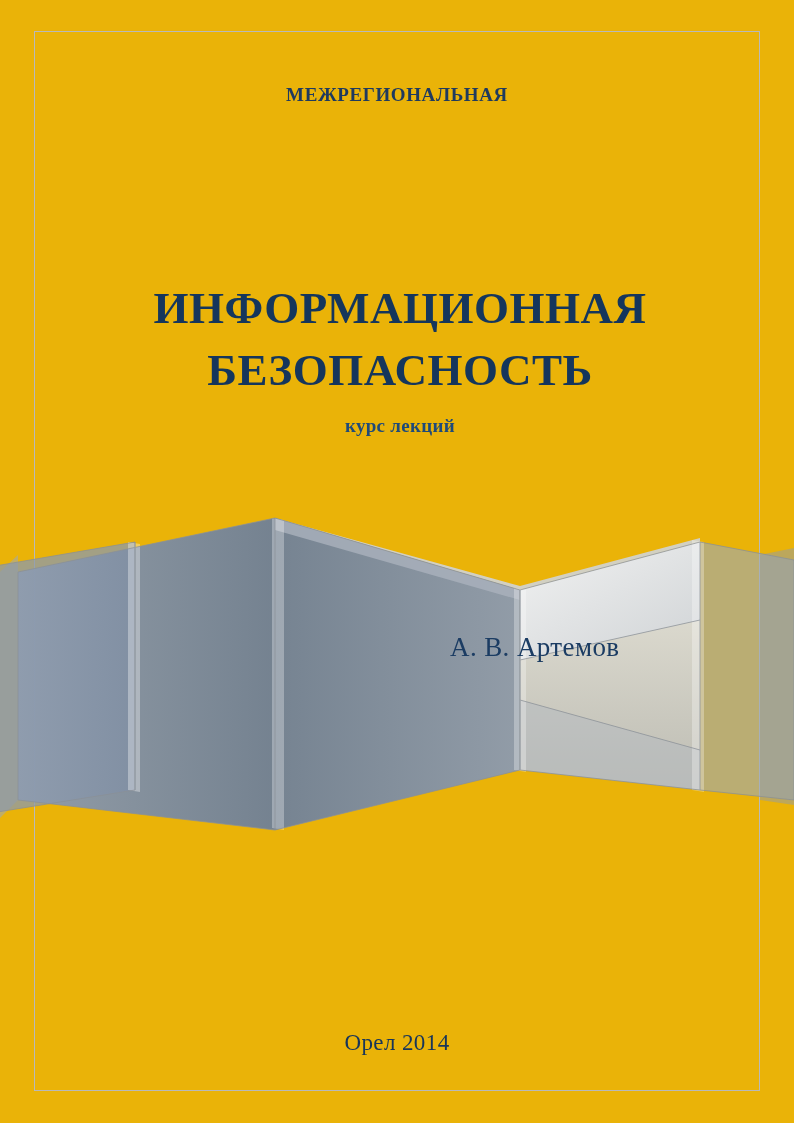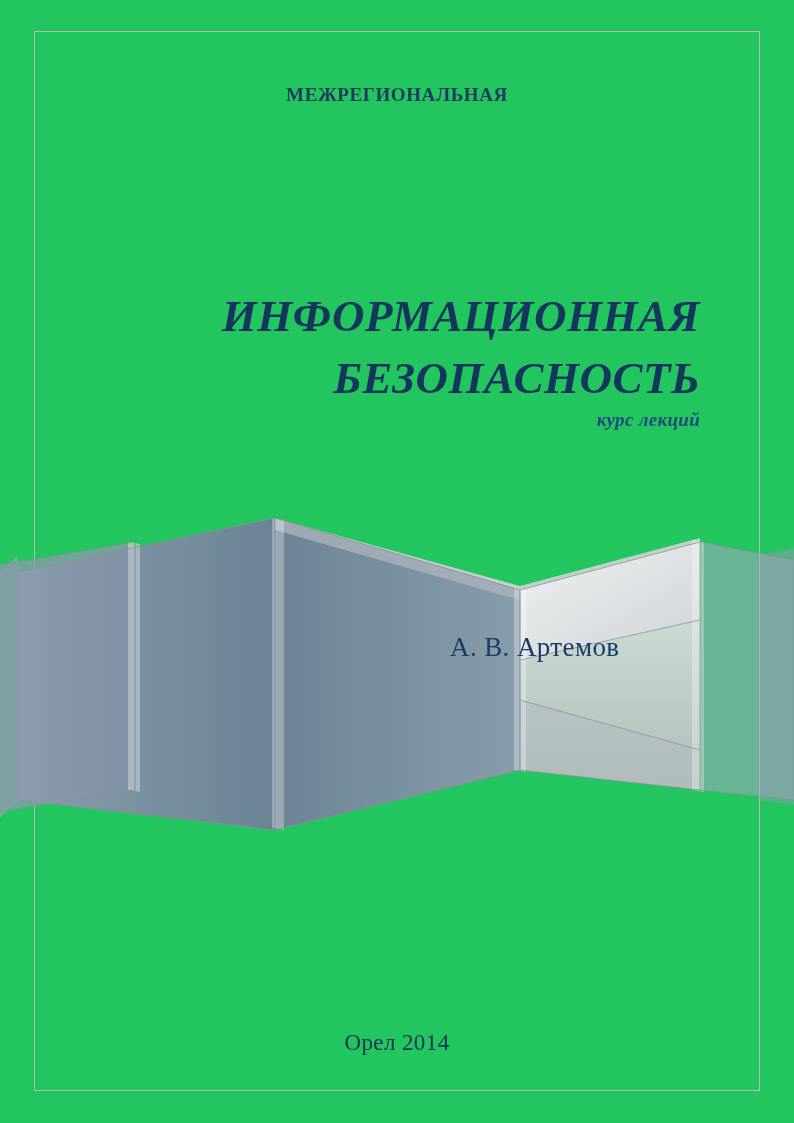--- a/index.html
+++ b/index.html
@@ -14,21 +14,21 @@
     overflow: hidden;
     font-family: "Liberation Serif", serif;
   }
 
   .page {
     position: absolute;
     left: 0;
     top: 0;
     width: 794px;
     height: 1123px;
-    background: #22c55e;
+    background: #eab308;
   }
 
   
   .cover-frame {
     position: absolute;
     left: 34px;
     top: 31px;
     width: 726px;
     height: 1060px;
     border: 1px solid #b9b9b9;
@@ -46,35 +46,35 @@
     font-weight: bold;
     font-size: 19px;
     letter-spacing: 0.6px;
     line-height: 33px;
   }
   .publisher .line2 { display: block; }
 
   .title-block {
     position: absolute;
     left: 100px;
-    top: 285px;
+    top: 277px;
     width: 600px;
-    text-align: right;
-    font-style: italic;
+    text-align: center;
   }
   .title-main {
     color: #15365c;
     font-family: "Liberation Serif", serif;
     font-weight: bold;
     font-size: 45px;
     line-height: 62px;
     letter-spacing: 0.5px;
     white-space: pre-line;
   }
   .subtitle {
+    margin-top: 14px;
     color: #1f4a7a;
     font-family: "Liberation Serif", serif;
     font-weight: bold;
     font-size: 19px;
     letter-spacing: 0.3px;
   }
 
   
   .artwork {
     position: absolute;

